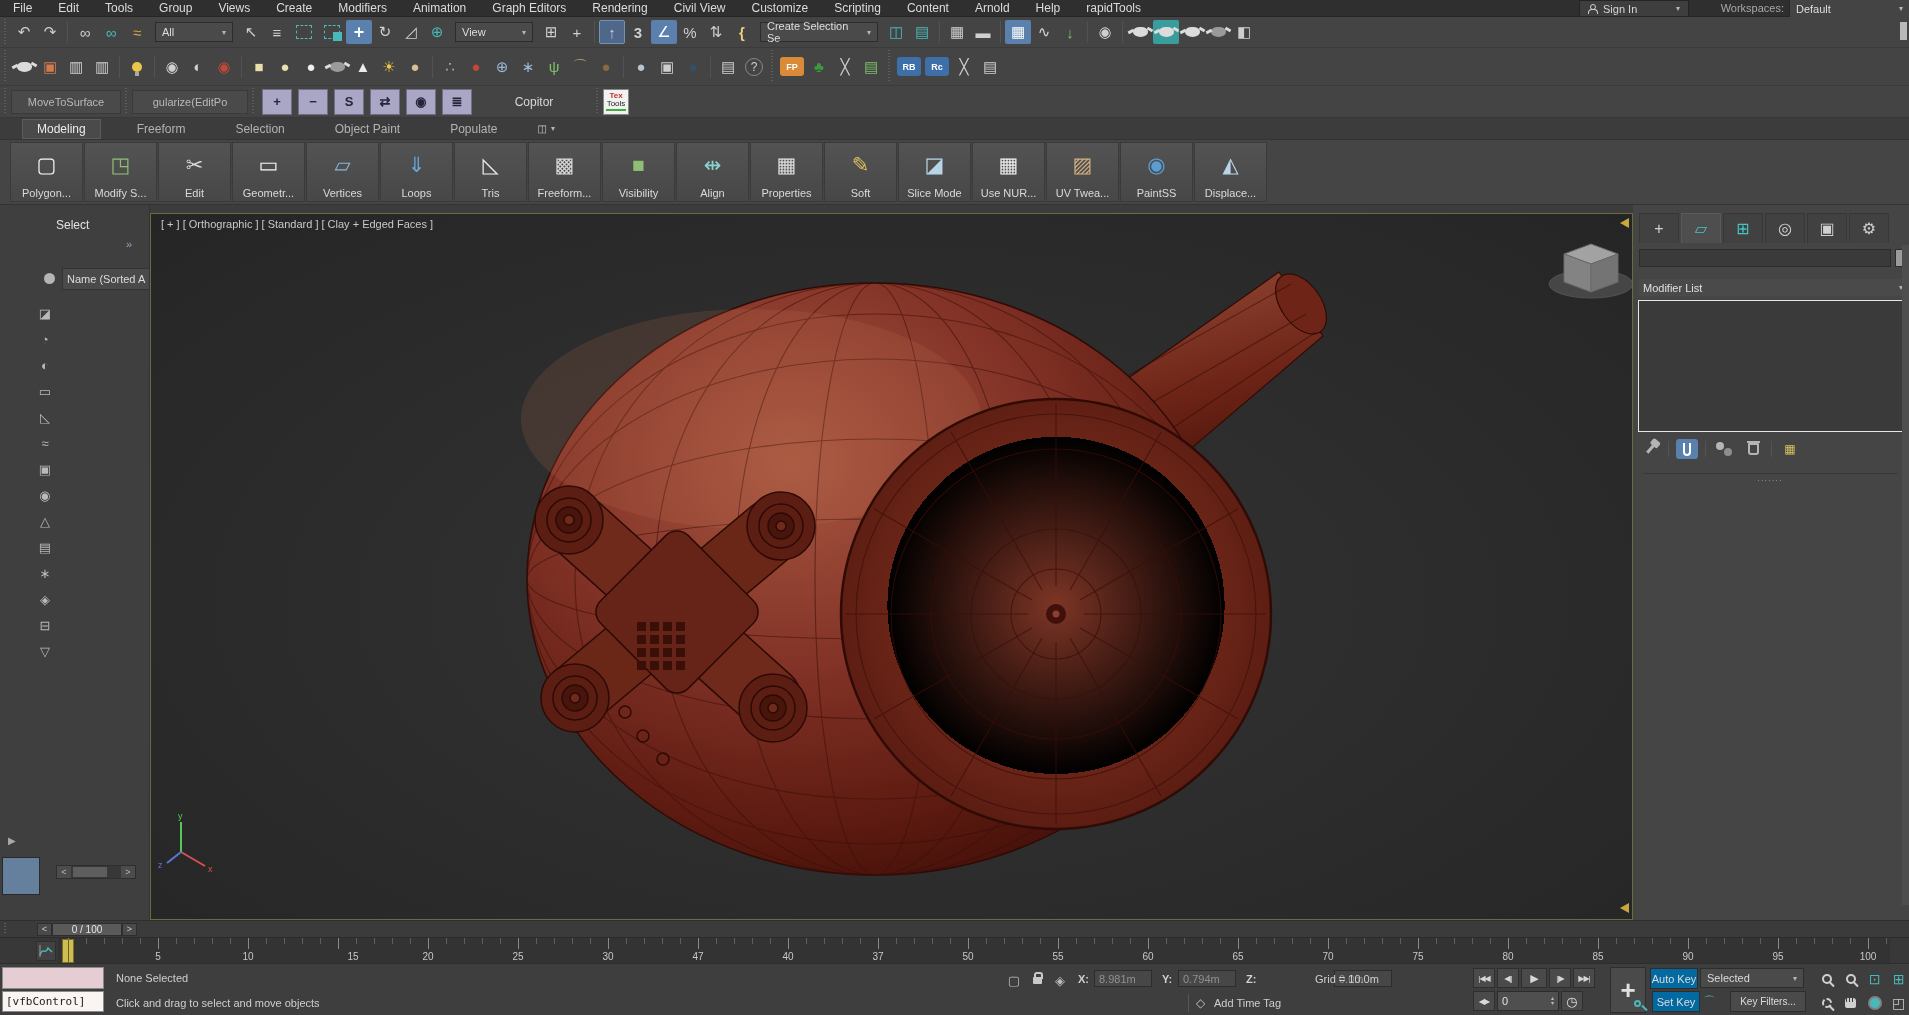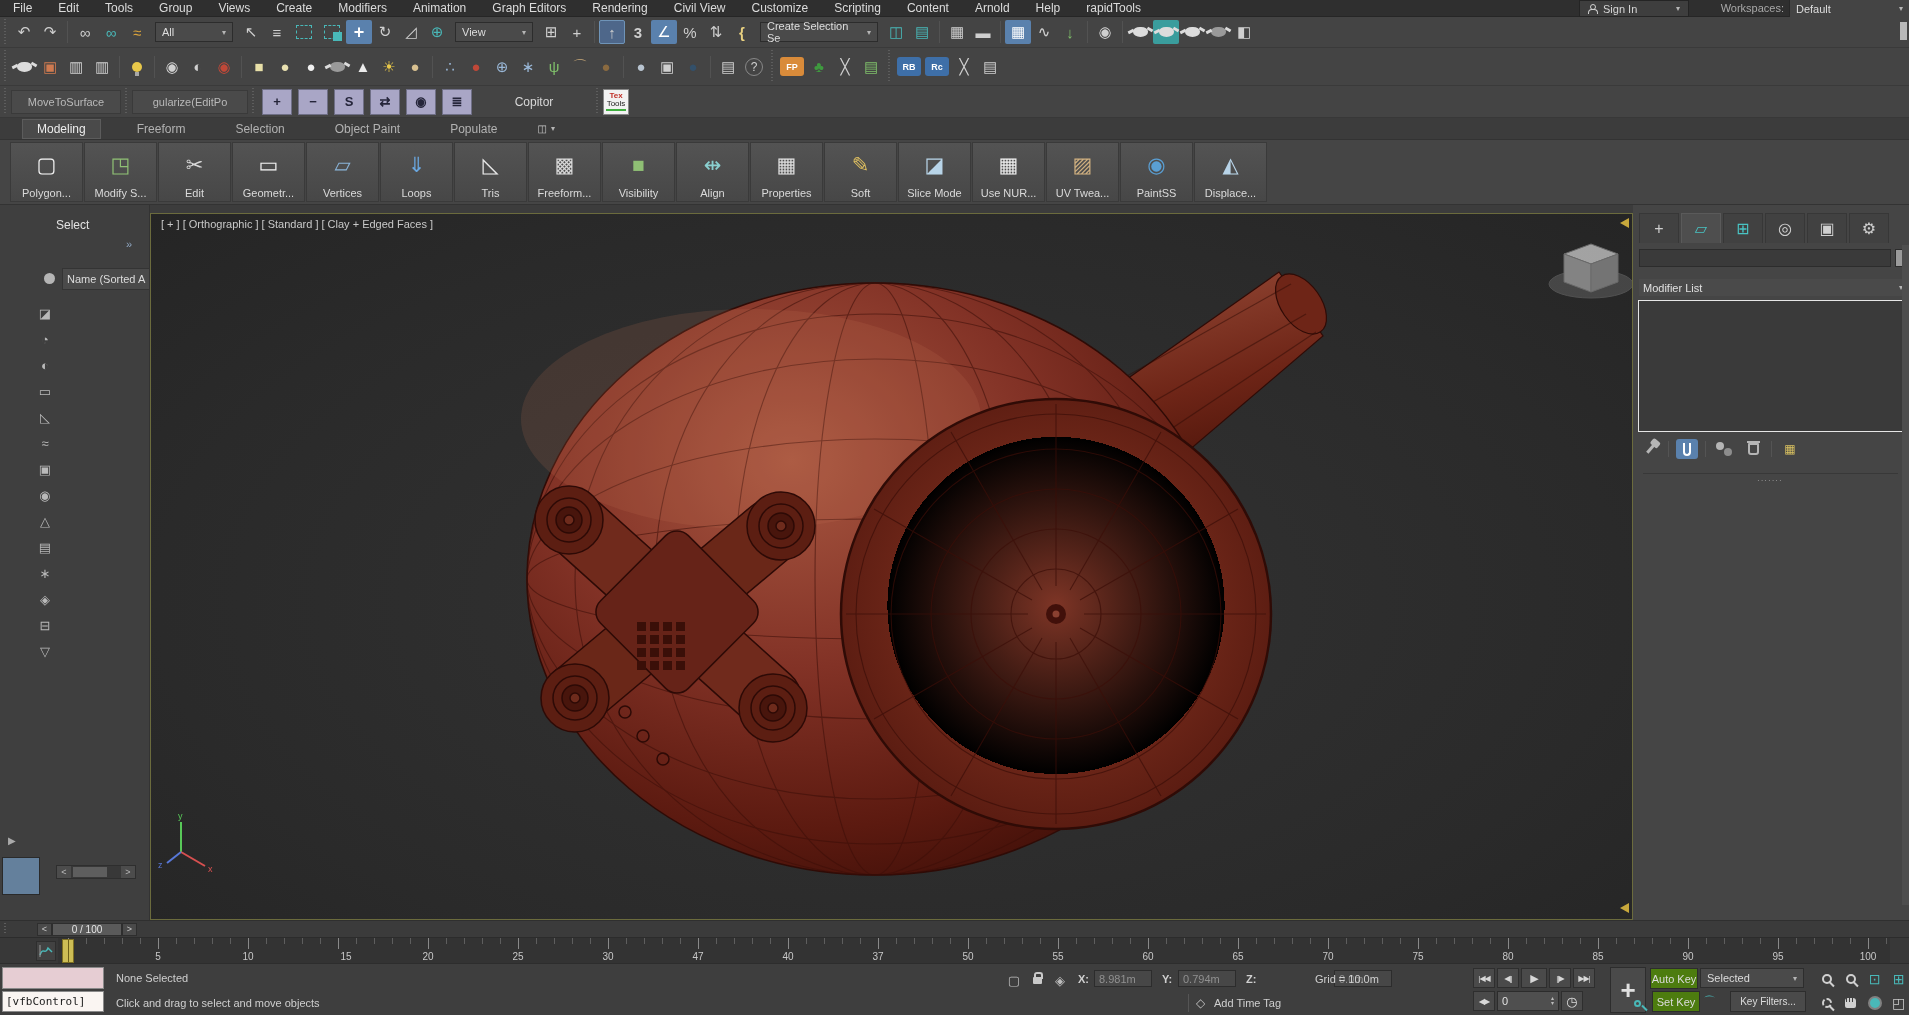--- a/index.html
+++ b/index.html
@@ -127,21 +127,21 @@
   #stdiv2{position:absolute;left:1188px;top:30px;width:1px;height:18px;background:#2e2e2e;border-right:1px solid #555}
   .trbtn{width:22px;height:20px;background:#4a4a4a;border:1px solid #2e2e2e;color:#d8d8d8;font-size:8px;display:flex;align-items:center;justify-content:center;flex:none;letter-spacing:-1px}
   .trbtn.play{width:26px;font-size:11px}
   #transport{position:absolute;left:1473px;top:4px;display:flex;gap:2px}
   #transport2{position:absolute;left:1473px;top:27px;display:flex;gap:2px;align-items:center}
   #framefield{width:62px;height:20px;background:#4f4f4f;border:1px solid #2c2c2c;color:#e0e0e0;font-size:11px;display:flex;align-items:center;padding:0 4px;justify-content:space-between}
   .spin{display:flex;flex-direction:column;font-size:6px;line-height:5px;color:#bbb}
   #keybig{position:absolute;left:1610px;top:3px;width:36px;height:46px;background:#4a4a4a;border:1px solid #2d2d2d;display:flex;align-items:center;justify-content:center;color:#e0e0e0;font-size:26px;font-weight:bold}
   #keybig .key{position:absolute;right:4px;bottom:5px;width:7px;height:7px;border:2px solid #49b8b8;border-radius:50%}
   #keybig .key::after{content:"";position:absolute;left:5px;top:5px;width:7px;height:2px;background:#49b8b8;transform:rotate(45deg)}
-  .kbtn{position:absolute;width:48px;height:21px;background:#4d7c0f;border:1px solid #2d2d2d;color:#dcdcdc;font-size:11px;display:flex;align-items:center;justify-content:center}
+  .kbtn{position:absolute;width:48px;height:21px;background:#0369a1;border:1px solid #2d2d2d;color:#dcdcdc;font-size:11px;display:flex;align-items:center;justify-content:center}
   #seldd{position:absolute;left:1700px;top:4px;width:104px;height:20px;background:#4a4a4a;border:1px solid #2d2d2d;color:#dcdcdc;font-size:11px;display:flex;align-items:center;justify-content:space-between;padding:0 6px}
   #keyfilters{position:absolute;left:1730px;top:27px;width:76px;height:21px;background:#4a4a4a;border:1px solid #2d2d2d;color:#dcdcdc;font-size:10px;display:flex;align-items:center;justify-content:center}
   #newkeyicon{position:absolute;left:1703px;top:29px;color:#49b8b8;font-size:13px}
   #navcluster{position:absolute;left:1815px;top:3px;display:grid;grid-template-columns:repeat(4,23px);grid-auto-rows:23px;gap:1px}
   .nbtn{display:flex;align-items:center;justify-content:center;color:#c9c9c9;font-size:14px}
   .mag{width:10px;height:10px;border:2px solid #d0d0d0;border-radius:50%;position:relative}
   .mag::after{content:"";position:absolute;width:7px;height:2px;background:#d0d0d0;transform:rotate(45deg);right:-5px;bottom:-3px}
   .mag.d{border-style:dashed}
   .hand{width:11px;height:10px;background:#d0d0d0;border-radius:3px 3px 2px 2px;position:relative}
   .hand::before{content:"";position:absolute;top:0;left:1px;width:9px;height:4px;background:repeating-linear-gradient(to right,#3e3e3e 0 1px,transparent 1px 3px)}
@@ -625,21 +625,21 @@
     <svg width="14" height="14" viewBox="0 0 14 14">
         <path d="M1,11 C4,2 6,12 9,4 L13,8" fill="none" stroke="#49b8b8" stroke-width="1.5"></path>
         <line x1="1" y1="1" x2="1" y2="13" stroke="#9a9a9a"></line>
       </svg>
   </span>
   <div id="ruler">
     <span id="tslider"></span>
     <span class="tlab" style="left:10px">0</span>
     <span class="tlab" style="left:100px">5</span>
     <span class="tlab" style="left:190px">10</span>
-    <span class="tlab" style="left:288px">15</span>
+    <span class="tlab" style="left:295px">15</span>
     <span class="tlab" style="left:370px">20</span>
     <span class="tlab" style="left:460px">25</span>
     <span class="tlab" style="left:550px">30</span>
     <span class="tlab" style="left:640px">47</span>
     <span class="tlab" style="left:730px">40</span>
     <span class="tlab" style="left:820px">37</span>
     <span class="tlab" style="left:910px">50</span>
     <span class="tlab" style="left:1000px">55</span>
     <span class="tlab" style="left:1090px">60</span>
     <span class="tlab" style="left:1180px">65</span>

